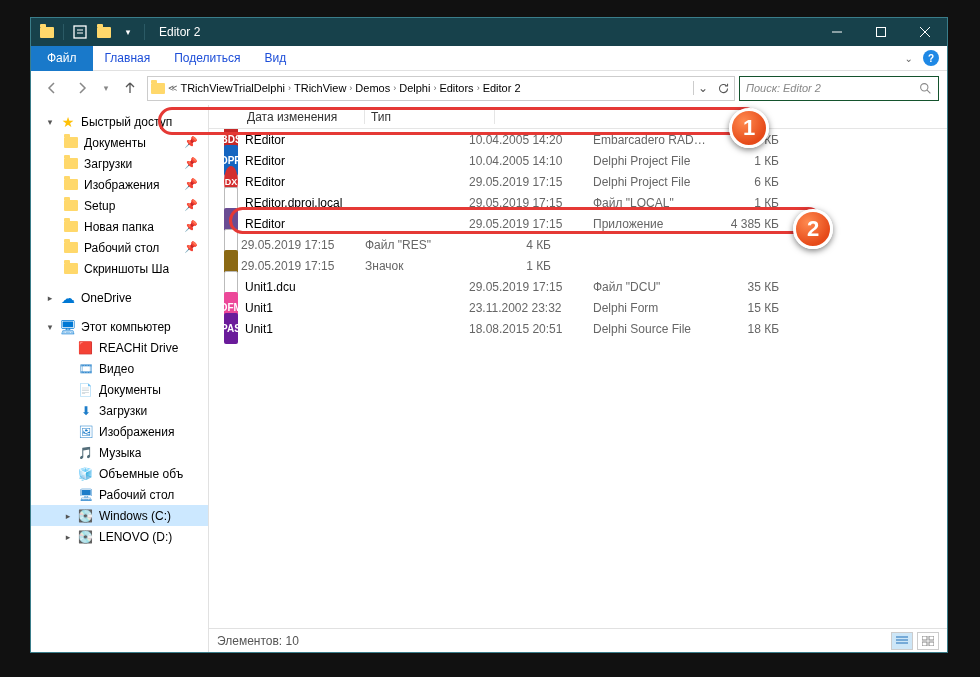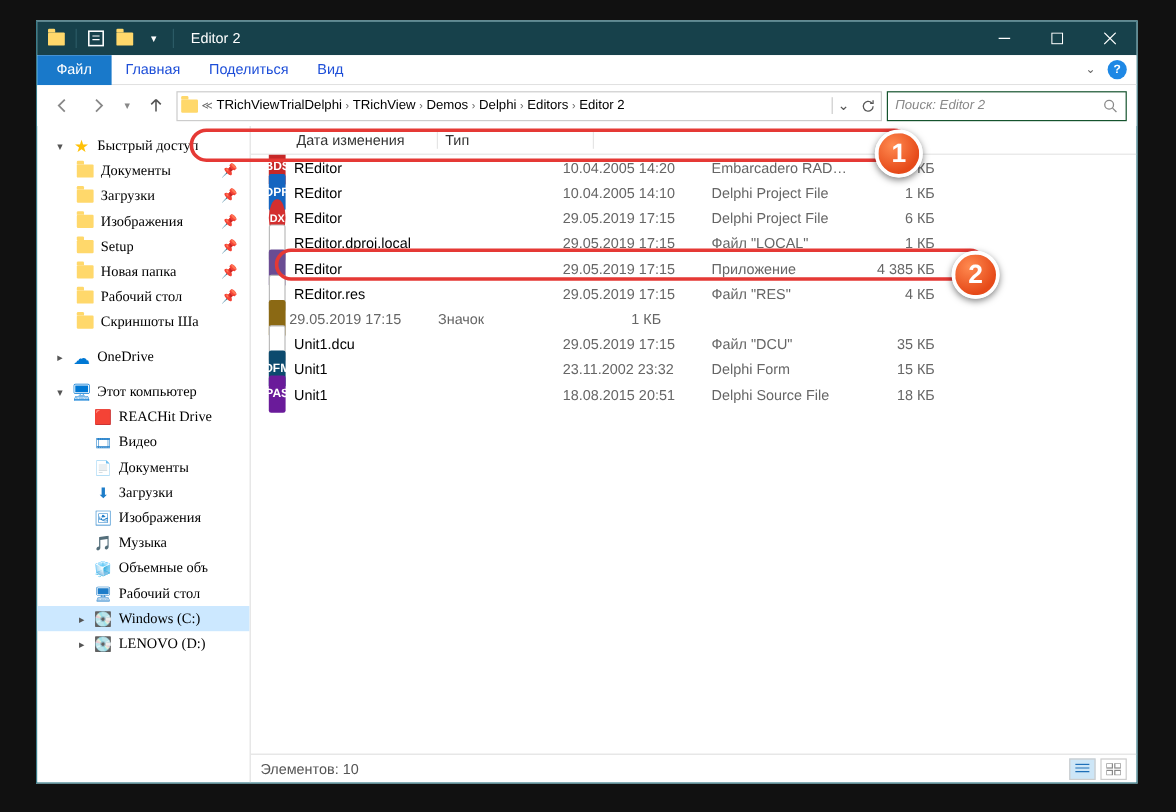--- a/index.html
+++ b/index.html
@@ -40,21 +40,21 @@
 
 .body { flex:1; display:flex; overflow:hidden; }
 
 .nav { width:178px; border-right:1px solid #e1e1e1; overflow-y:auto; overflow-x:hidden; padding:6px 0; }
 .nav-group { margin-bottom:8px; }
 .nav-item { display:flex; align-items:center; gap:5px; padding:2px 4px 2px 14px; height:21px; }
 .nav-item.child { padding-left:32px; }
 .nav-item.sel { background:#cce8ff; }
 .nav-item .toggle { width:10px; color:#555; font-size:9px; text-align:center; }
 .nav-item .ic { width:16px; height:16px; display:flex; align-items:center; justify-content:center; }
-.nav-item .lbl { white-space:nowrap; overflow:hidden; font-size:12px;font-family:Liberation Serif, serif; }
+.nav-item .lbl { white-space:nowrap; overflow:hidden; font-size:12px; }
 .nav-item .pin { margin-left:auto; margin-right:6px; color:#888; font-size:11px; }
 .star { color:#ffc107; font-size:14px; }
 .cloud { color:#0078d4; font-size:14px; }
 .pc { color:#0078d4; font-size:14px; }
 
 .content { flex:1; display:flex; flex-direction:column; }
 .colhead { height:24px; display:flex; align-items:center; border-bottom:1px solid #e5e5e5; padding-left:32px; }
 .ch { font-size:12px; color:#333; border-right:1px solid #e5e5e5; padding-left:6px; }
 .ch-sort { display:inline-flex; align-items:center; gap:24px; }
 .ch-arr { font-size:9px; color:#555; transform:translateY(-1px); }
@@ -67,21 +67,21 @@
 .row .tp { width:130px; color:#666; white-space:nowrap; overflow:hidden; }
 .row .sz { width:66px; text-align:right; padding-right:10px; color:#666; }
 
 .f-ico { width:14px; height:31px; display:flex; align-items:center; justify-content:center; font-size:10px; font-weight:bold; color:#fff; border-radius:2px; }
 .fi-red { background:#c62828; }
 .fi-blue { background:#1565c0; }
 .fi-dx { background:#d32f2f; border-radius:50%; font-size:9px; }
 .fi-wh { background:#fff; border:1px solid #bbb; }
 .fi-app { background:#6a4c93; }
 .fi-ico2 { background:#8b6914; }
-.fi-grn { background:#0c4a6e; }
+.fi-grn { background:#ec4899; }
 .fi-prp { background:#6a1b9a; }
 
 .status { height:24px; border-top:1px solid #e1e1e1; display:flex; align-items:center; padding:0 8px; font-size:11px; color:#555; }
 .status-right { margin-left:auto; display:flex; gap:4px; }
 .view-btn { width:22px; height:18px; border:1px solid #ccc; display:flex; align-items:center; justify-content:center; }
 .view-btn.active { background:#cde6f7; }
 
 .mark { position:absolute; border:3px solid #e53935; border-radius:14px; pointer-events:none; }
 .mark1 { left:127px; top:89px; width:601px; height:28px; }
 .mark2 { left:198px; top:189px; width:593px; height:27px; }
@@ -379,21 +379,20 @@
             </span>
             <span class="nm">REditor</span>
             <span class="dt">29.05.2019 17:15</span>
             <span class="tp">Приложение</span>
             <span class="sz">4 385 КБ</span>
           </div>
           <div class="row">
             <span class="ic">
               <span class="f-ico fi-wh"></span>
             </span>
-            <span class="nm">REditor.res</span>
             <span class="dt">29.05.2019 17:15</span>
             <span class="tp">Файл "RES"</span>
             <span class="sz">4 КБ</span>
           </div>
           <div class="row">
             <span class="ic">
               <span class="f-ico fi-ico2"></span>
             </span>
             <span class="dt">29.05.2019 17:15</span>
             <span class="tp">Значок</span>

